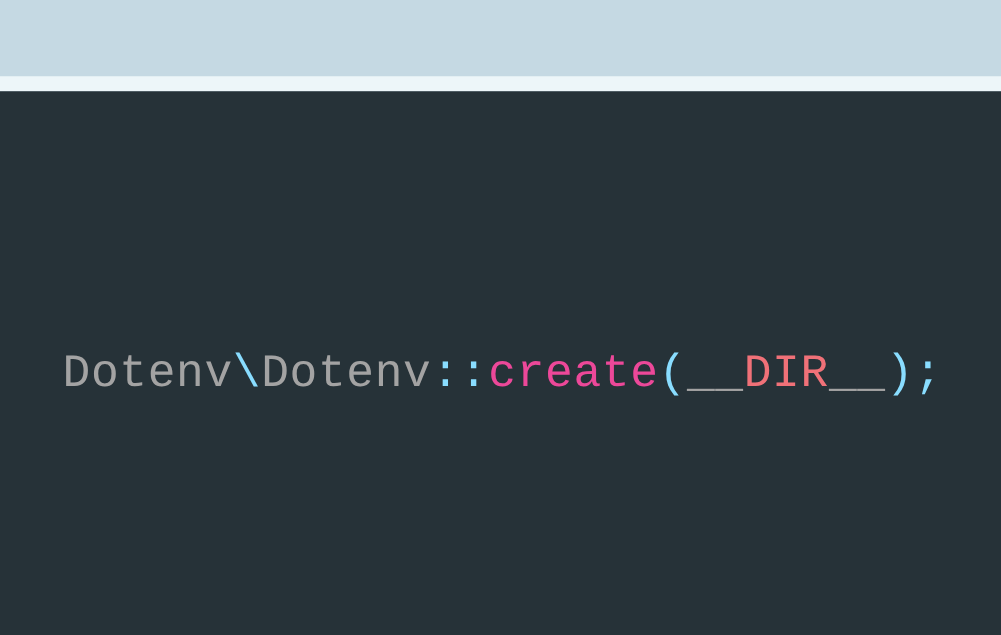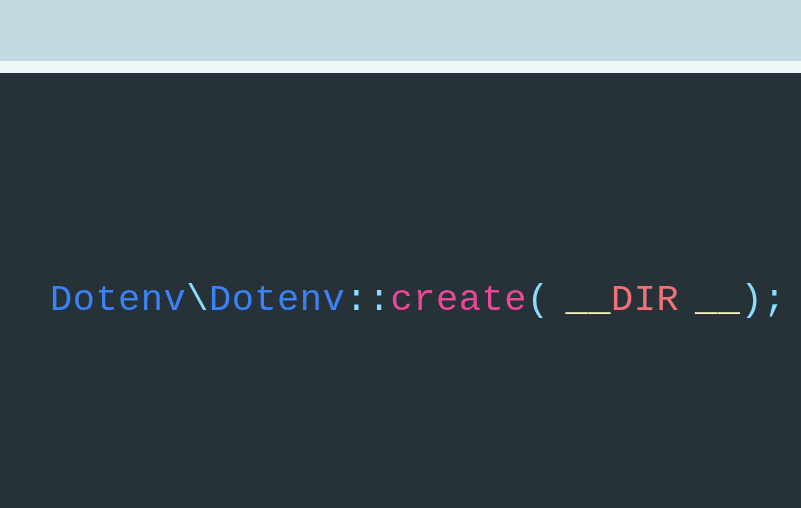--- a/index.html
+++ b/index.html
@@ -33,37 +33,36 @@
     .code-line {
       position: absolute;
       left: 50px;
       top: 206px;
       font-size: 37px;
       white-space: nowrap;
       letter-spacing: 0.5px;
       font-weight: 400;
     }
     .tok-class {
-      color: #3b82f6;
+      color: #a3a3a3;
     }
     .tok-backslash {
       color: #89ddff;
     }
     .tok-dblcolon {
       color: #89ddff;
     }
     .tok-method {
       color: #ec4899;
     }
     .tok-paren {
       color: #89ddff;
     }
     .tok-under {
-      color: #fef9c3;
-      margin-left: 16px;
+      color: #a3a3a3;
     }
     .tok-const {
       color: #f07178;
       text-align: right;
     }
     .tok-semi {
       color: #89ddff;
     }
   </style>
 </head>

